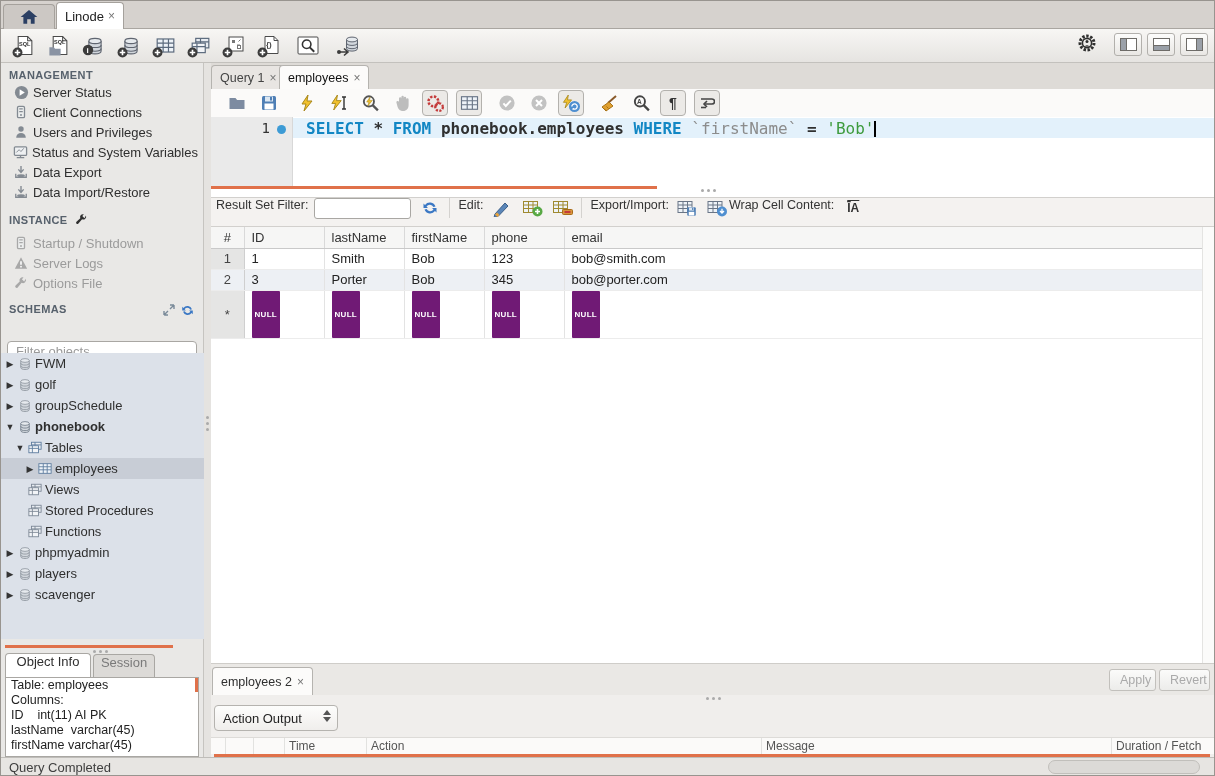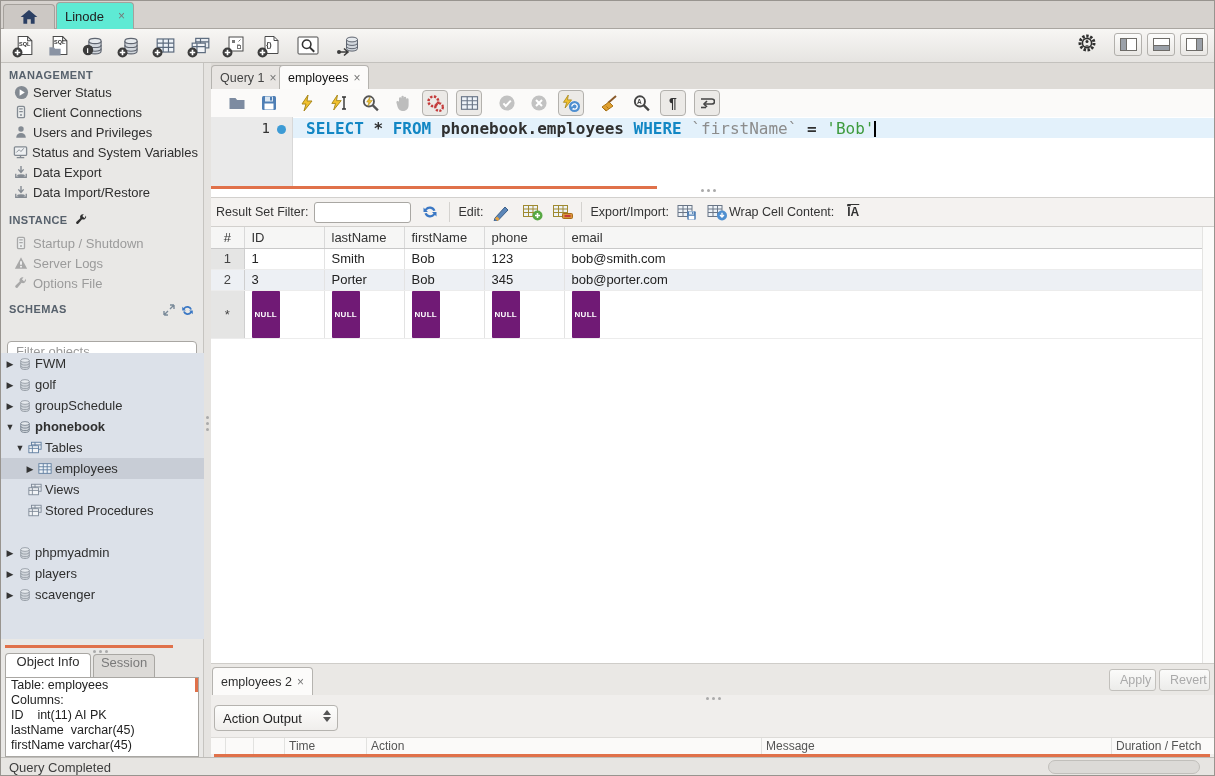--- a/index.html
+++ b/index.html
@@ -3,21 +3,21 @@
 <meta charset="utf-8">
 <style>
   *{margin:0;padding:0;box-sizing:border-box}
   html,body{width:1215px;height:776px}
   body{font-family:"Liberation Sans",sans-serif;font-size:13px;color:#2f2f2f;background:#e8e6e3;overflow:hidden}
   #app{position:relative;width:1215px;height:776px;background:#e8e6e3;border:1px solid #98948f;overflow:hidden}
   .abs{position:absolute}
   
   .titlebar{left:0;top:0;width:100%;height:28px;background:#d6d2ce;border-bottom:1px solid #aaa6a1}
   .hometab{left:2px;top:3px;width:52px;height:25px;background:#ccc8c4;border:1px solid #a5a19c;border-bottom:none;border-radius:4px 4px 0 0;display:flex;align-items:center;justify-content:center}
-  .wintab{left:55px;top:1px;height:27px;padding:0 8px;background:#5eead4;border:1px solid #a5a19c;border-bottom:none;border-radius:4px 4px 0 0;display:flex;align-items:center;gap:14px;font-size:13px;color:#222}
+  .wintab{left:55px;top:1px;height:27px;padding:0 8px;background:#ffffff;border:1px solid #a5a19c;border-bottom:none;border-radius:4px 4px 0 0;display:flex;align-items:center;gap:4px;font-size:13px;color:#222}
   .closex{color:#777;font-size:12px;cursor:default}
   
   .maintb{left:0;top:28px;width:100%;height:34px;background:linear-gradient(#f7f6f4,#e6e4e1);border-bottom:1px solid #c3c1bd;display:flex;align-items:center}
   .maintb .ic{margin-left:9px;width:26px;height:26px;display:flex;align-items:center;justify-content:center}
   .tb-right{position:absolute;right:6px;top:4px;display:flex;align-items:center;gap:5px}
   .panelbtn{width:28px;height:23px;background:linear-gradient(#fcfcfb,#e9e7e4);border:1px solid #b2b0ac;border-radius:3px;display:flex;align-items:center;justify-content:center}
   
   .sidebar{left:0;top:62px;width:203px;height:694px;background:#e9e8e6;border-right:1px solid #c6c4c0}
   .vsplit{left:203px;top:62px;width:7px;height:694px;background:#e5e3e0}
   .sect{position:absolute;left:8px;font-size:11px;font-weight:bold;color:#57616c;letter-spacing:.4px}
@@ -51,21 +51,21 @@
   .editor{left:210px;top:116px;width:1005px;height:80px;background:#fff}
   .gutter{position:absolute;left:0;top:0;width:82px;height:70px;background:#eaeaea;border-right:1px solid #d8d8d8}
   .lnhl{position:absolute;left:82px;top:1px;width:923px;height:20px;background:#e3f1fb}
   .lnum{position:absolute;right:22px;top:3px;font-family:"DejaVu Sans Mono",monospace;font-size:14px;color:#333}
   .stmtdot{position:absolute;right:6px;top:8px;width:9px;height:9px;border-radius:50%;background:#3d9bd5}
   .code{position:absolute;left:95px;top:2px;font-family:"DejaVu Sans Mono",monospace;font-size:16px;font-weight:bold;white-space:pre}
   .kw{color:#1287c4}.op{color:#303030}.pl{color:#303030;font-weight:bold}
   .id{color:#8c8c8c;font-weight:normal}.str{color:#3d9b3d;font-weight:normal}
   .caret{display:inline-block;width:2px;height:16px;background:#000;vertical-align:-3px}
   
-  .restb{left:210px;top:196px;width:1005px;height:30px;background:#f4f2f0;border-top:1px solid #d2d0cd;border-bottom:1px solid #d2d0cd;display:flex;align-items:center;font-size:12.5px;color:#333}
+  .restb{left:210px;top:196px;width:1005px;height:30px;background:#f4f2f0;border-top:1px solid #d2d0cd;border-bottom:1px solid #d2d0cd;display:flex;font-size:12.5px;color:#333}
   .restb .sep{width:1px;height:20px;background:#d4d2cf;margin:0 8px}
   .resfilter{width:97px;height:21px;border:1px solid #a9a7a3;border-radius:3px;background:#fff;margin-left:6px;font-family:"Liberation Sans",sans-serif;font-size:12px;padding:0 4px}
   .restb .ric{margin-left:8px;width:22px;height:20px;display:flex;align-items:center;justify-content:center}
   
   .gridwrap{left:210px;top:226px;width:1005px;height:436px;background:#fff}
   table.grid{border-collapse:collapse;table-layout:fixed;width:991px;font-size:13px}
   .grid th{background:#f6f6f5;border-right:1px solid #d9d9d9;border-bottom:1px solid #c9c9c9;font-weight:normal;text-align:left;color:#333;height:21px;padding:0 7px;overflow:hidden}
   .grid td{border-right:1px solid #e3e3e3;border-bottom:1px solid #ececec;height:21px;padding:0 7px;overflow:hidden;color:#222}
   .grid tr.stripe td{background:#edf0f4}
   .grid .rh{background:#e5e5e4;border-right:1px solid #cfcfcf;text-align:center;color:#444;padding:0 2px}
@@ -487,20 +487,29 @@
           <span>Views</span>
         </div>
       <div class="trow" style="top:147px">
           <span class="arr" style="margin-left:14px"></span>
           <span class="ticon" style="color:#7a8694">
             <svg width="14" height="13">
               <use href="#sym-tblgrp" width="14" height="13"></use>
             </svg>
           </span>
           <span>Stored Procedures</span>
+        </div>
+      <div class="trow" style="top:168px">
+          <span class="arr" style="margin-left:14px"></span>
+          <span class="ticon" style="color:#7a8694">
+            <svg width="14" height="13">
+              <use href="#sym-tblgrp" width="14" height="13"></use>
+            </svg>
+          </span>
+          <span>Functions</span>
         </div>
       <div class="trow" style="top:189px">
           <span class="arr" style="margin-left:4px">▶</span>
           <span class="ticon" style="color:#8a919b">
             <svg width="14" height="14">
               <use href="#sym-cyl" width="14" height="14"></use>
             </svg>
           </span>
           <span>phpmyadmin</span>
         </div>

